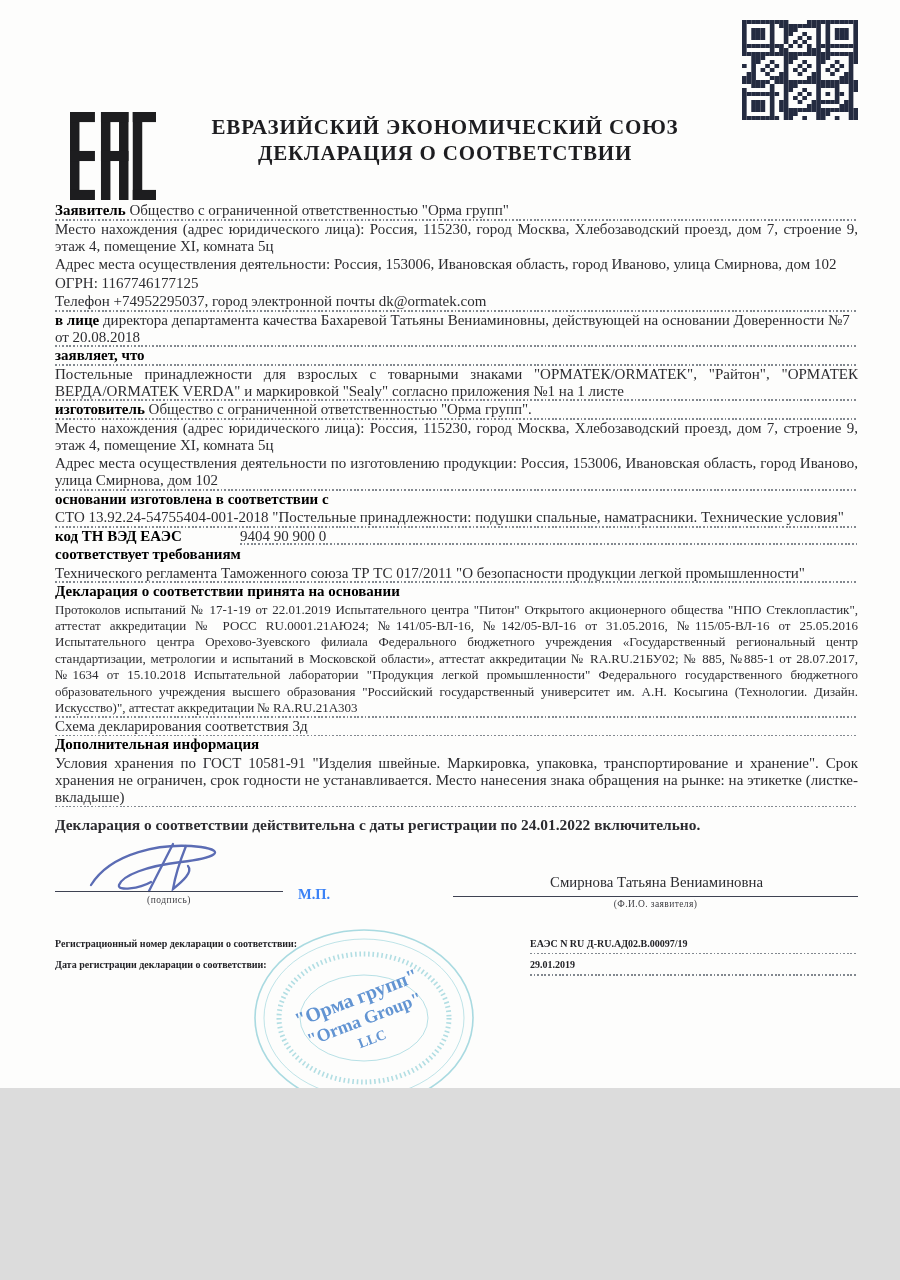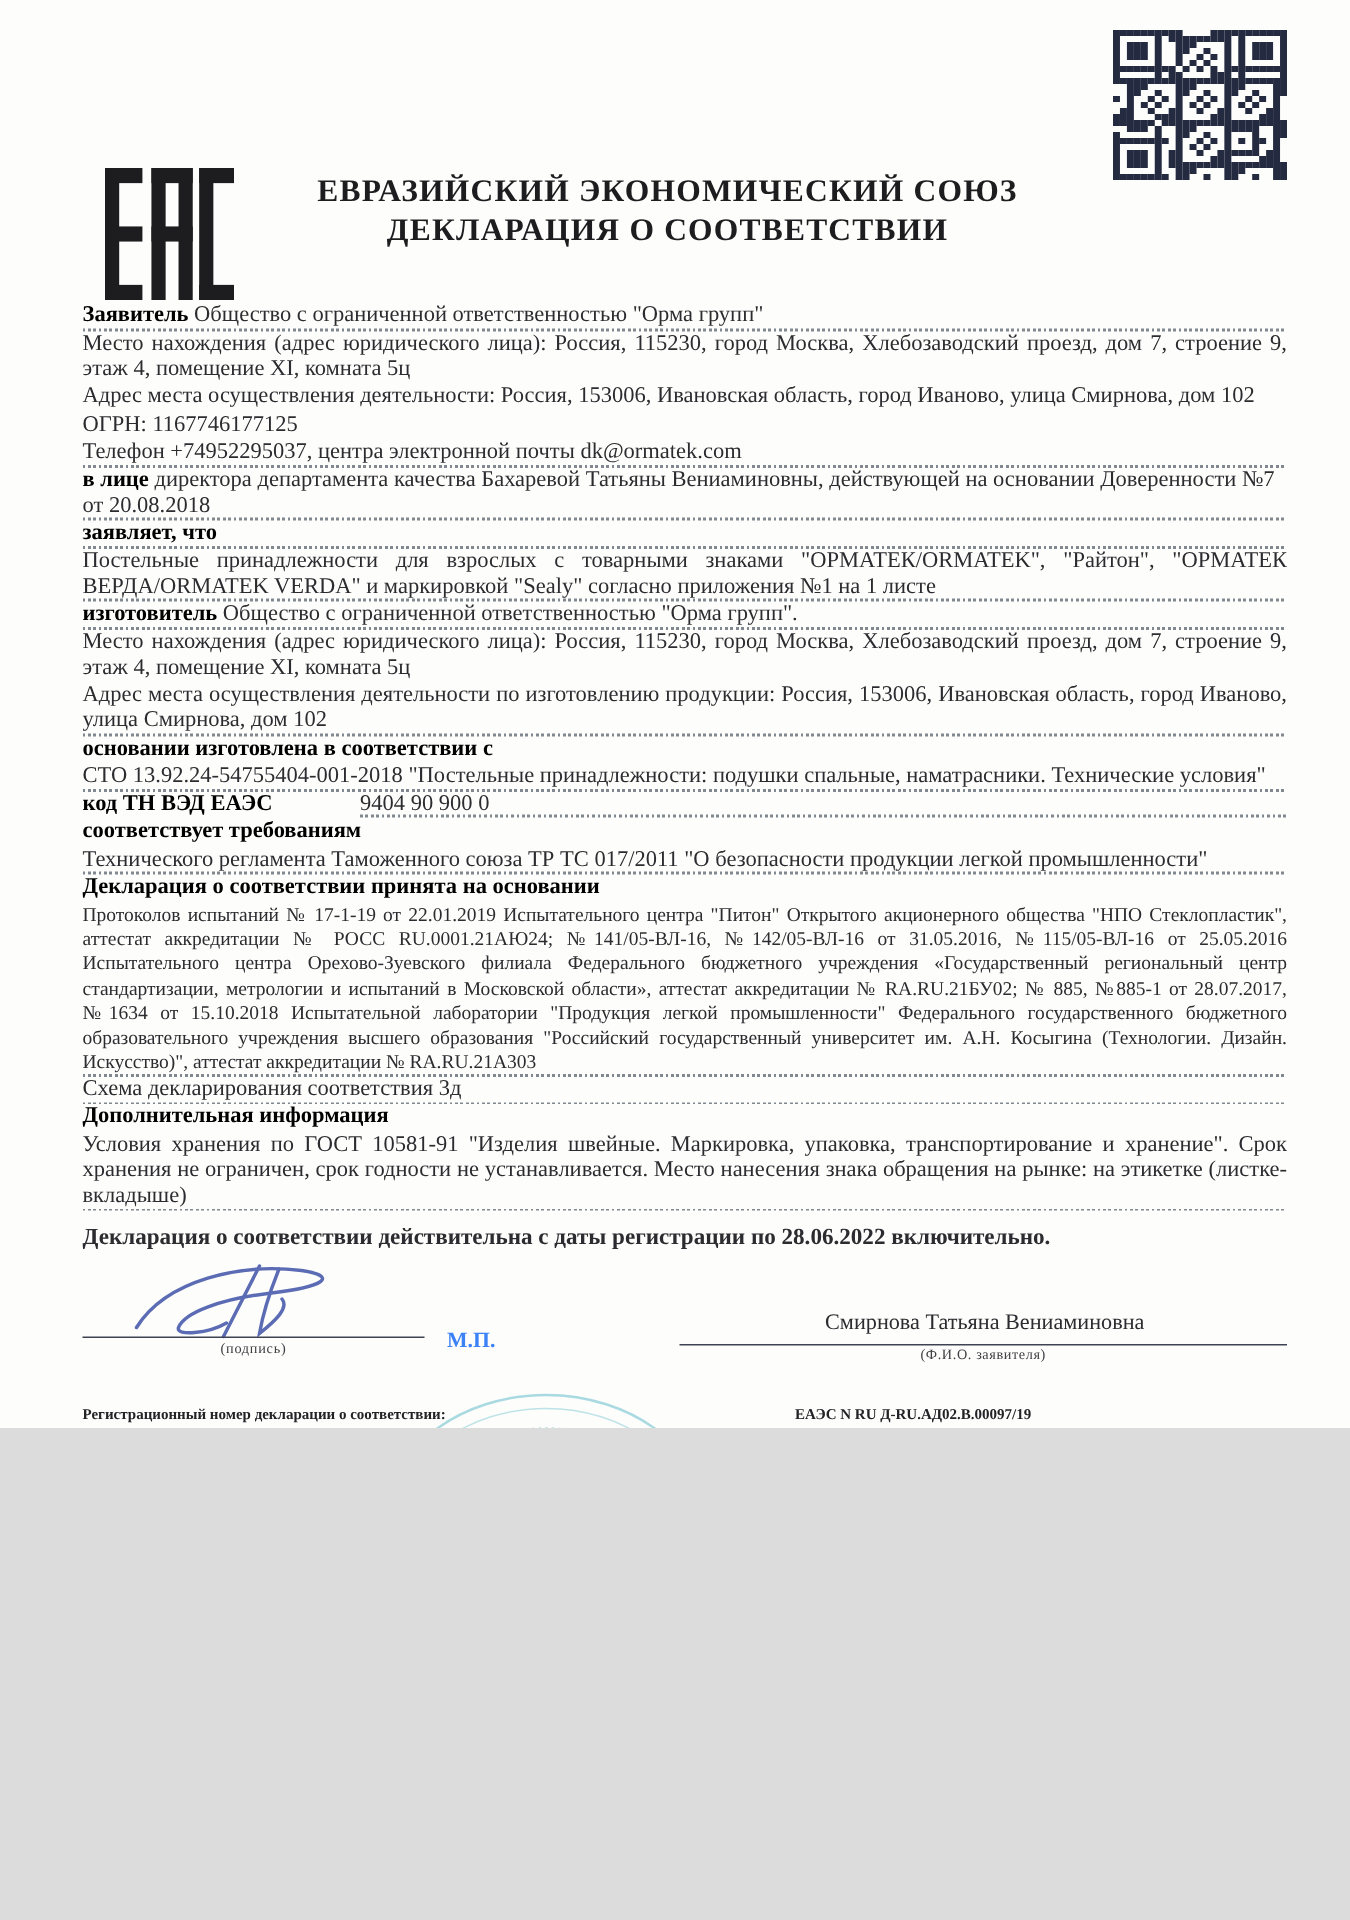--- a/index.html
+++ b/index.html
@@ -1,17 +1,17 @@
 <!DOCTYPE html>
 <html><head>
 <meta charset="utf-8">
 <style>
   html,body{margin:0;padding:0;background:#dcdcdc;}
   .sheet{
-    position:relative;width:900px;height:952px;margin:0 auto;
+    position:relative;width:900px;height:1088px;margin:0 auto;
     background:#fdfdfc;overflow:hidden;
     font-family:"Liberation Serif","DejaVu Serif",serif;
     color:#2c2c30;
   }
   
   .eac{position:absolute;left:70px;top:112px;width:86px;height:88px;}
   .titles{position:absolute;left:178px;top:114px;width:534px;text-align:center;
     font-weight:bold;font-size:21px;line-height:26px;letter-spacing:.8px;color:#1d1d20;}
   .qr{position:absolute;left:742px;top:20px;width:116px;height:100px;}
   
@@ -433,42 +433,42 @@
         <rect x="92" y="96" width="4" height="4" fill="#242b40"></rect>
         <rect x="96" y="96" width="4" height="4" fill="#242b40"></rect>
       </svg>
   </div>
 
   <div class="docbody">
     <div class="row dot"><b>Заявитель</b> <span>Общество с ограниченной ответственностью "Орма групп"</span></div>
     <div class="row just"><span>Место нахождения (адрес юридического лица): Россия, 115230, город Москва, Хлебозаводский проезд, дом 7, строение 9, этаж 4, помещение XI, комната 5ц</span></div>
     <div class="row just"><span>Адрес места осуществления деятельности: Россия, 153006, Ивановская область, город Иваново, улица Смирнова, дом 102</span></div>
     <div class="row"><span>ОГРН: 1167746177125</span></div>
-    <div class="row dot"><span>Телефон +74952295037, центра электронной почты dk@ormatek.com</span></div>
+    <div class="row dot"><span>Телефон +74952295037, город электронной почты dk@ormatek.com</span></div>
     <div class="row dot"><b>в лице</b> <span>директора департамента качества Бахаревой Татьяны Вениаминовны, действующей на основании Доверенности №7 от 20.08.2018</span></div>
     <div class="row dot"><b>заявляет, что</b></div>
     <div class="row just dot"><span>Постельные принадлежности для взрослых с товарными знаками "ОРМАТЕК/ORMATEK", "Райтон", "ОРМАТЕК ВЕРДА/ORMATEK VERDA" и маркировкой "Sealy" согласно приложения №1 на 1 листе</span></div>
     <div class="row dot"><b>изготовитель</b> <span>Общество с ограниченной ответственностью "Орма групп".</span></div>
     <div class="row just"><span>Место нахождения (адрес юридического лица): Россия, 115230, город Москва, Хлебозаводский проезд, дом 7, строение 9, этаж 4, помещение XI, комната 5ц</span></div>
     <div class="row just dot"><span>Адрес места осуществления деятельности по изготовлению продукции: Россия, 153006, Ивановская область, город Иваново, улица Смирнова, дом 102</span></div>
     <div class="row"><b>основании изготовлена в соответствии с</b></div>
     <div class="row just dot"><span>СТО 13.92.24-54755404-001-2018 "Постельные принадлежности: подушки спальные, наматрасники. Технические условия"</span></div>
     <div class="row code-row">
       <b class="lbl">код ТН ВЭД ЕАЭС</b>
       <span class="code-val dot">9404 90 900 0</span>
     </div>
     <div class="row"><b>соответствует требованиям</b></div>
     <div class="row just dot"><span>Технического регламента Таможенного союза ТР ТС 017/2011 "О безопасности продукции легкой промышленности"</span></div>
     <div class="row"><b>Декларация о соответствии принята на основании</b></div>
     <div class="row just small dot"><span>Протоколов испытаний № 17-1-19 от 22.01.2019 Испытательного центра "Питон" Открытого акционерного общества "НПО Стеклопластик", аттестат аккредитации № РОСС RU.0001.21АЮ24; №141/05-ВЛ-16, №142/05-ВЛ-16 от 31.05.2016, №115/05-ВЛ-16 от 25.05.2016 Испытательного центра Орехово-Зуевского филиала Федерального бюджетного учреждения «Государственный региональный центр стандартизации, метрологии и испытаний в Московской области», аттестат аккредитации № RA.RU.21БУ02; № 885, №885-1 от 28.07.2017, №1634 от 15.10.2018 Испытательной лаборатории "Продукция легкой промышленности" Федерального государственного бюджетного образовательного учреждения высшего образования "Российский государственный университет им. А.Н. Косыгина (Технологии. Дизайн. Искусство)", аттестат аккредитации № RA.RU.21А303</span></div>
     <div class="row dot"><span>Схема декларирования соответствия 3д</span></div>
     <div class="row"><b>Дополнительная информация</b></div>
     <div class="row just dot"><span>Условия хранения по ГОСТ 10581-91 "Изделия швейные. Маркировка, упаковка, транспортирование и хранение". Срок хранения не ограничен, срок годности не устанавливается. Место нанесения знака обращения на рынке: на этикетке (листке-вкладыше)</span></div>
 
-    <div class="row validity"><span>Декларация о соответствии действительна с даты регистрации по 28.06.2022 включительно.</span></div>
+    <div class="row validity"><span>Декларация о соответствии действительна с даты регистрации по 24.01.2022 включительно.</span></div>
 
     <div class="sig">
       <svg class="sig-scribble" viewBox="0 0 170 56">
         <g fill="none" stroke="#5b6cb4" stroke-width="2.3" stroke-linecap="round">
           <path d="M6 46 C 26 14, 76 3, 116 8 C 142 12, 130 19, 96 23 C 62 27, 38 36, 34 46 C 32 52, 54 50, 66 43"></path>
           <path d="M88 5 L 64 52"></path>
           <path d="M101 7 C 95 22, 90 38, 88 50 C 98 42, 108 33, 103 27"></path>
         </g>
       </svg>
       <div class="sig-line"></div>

